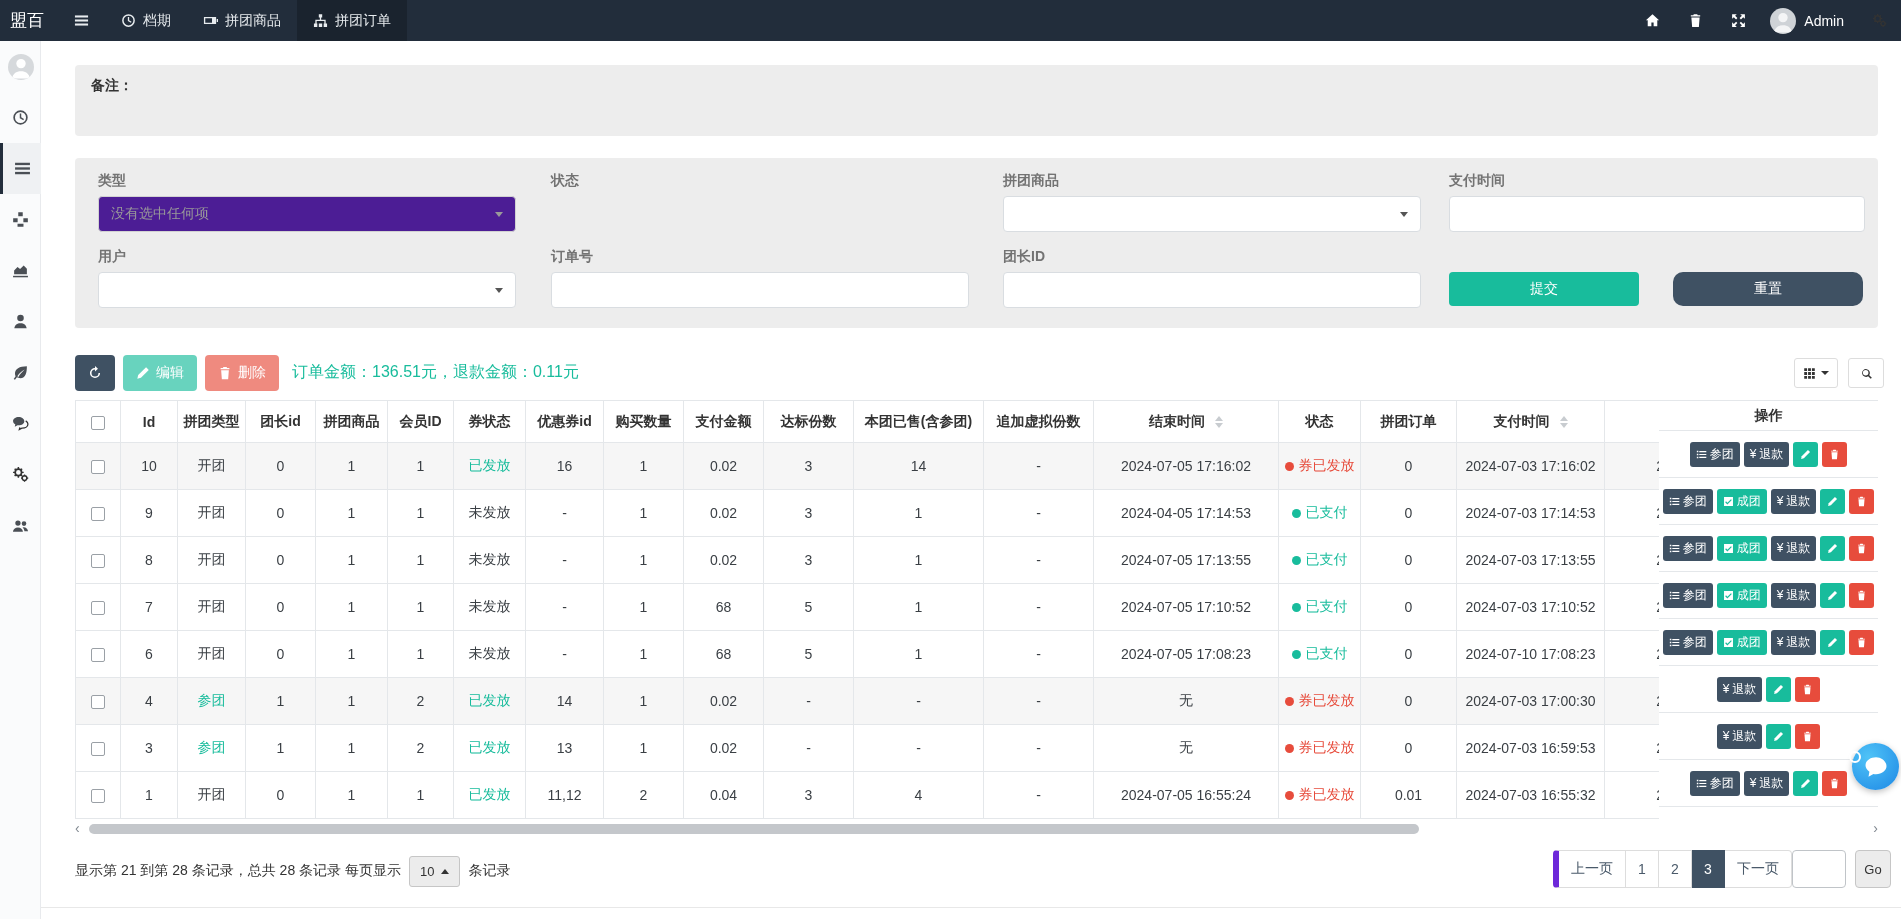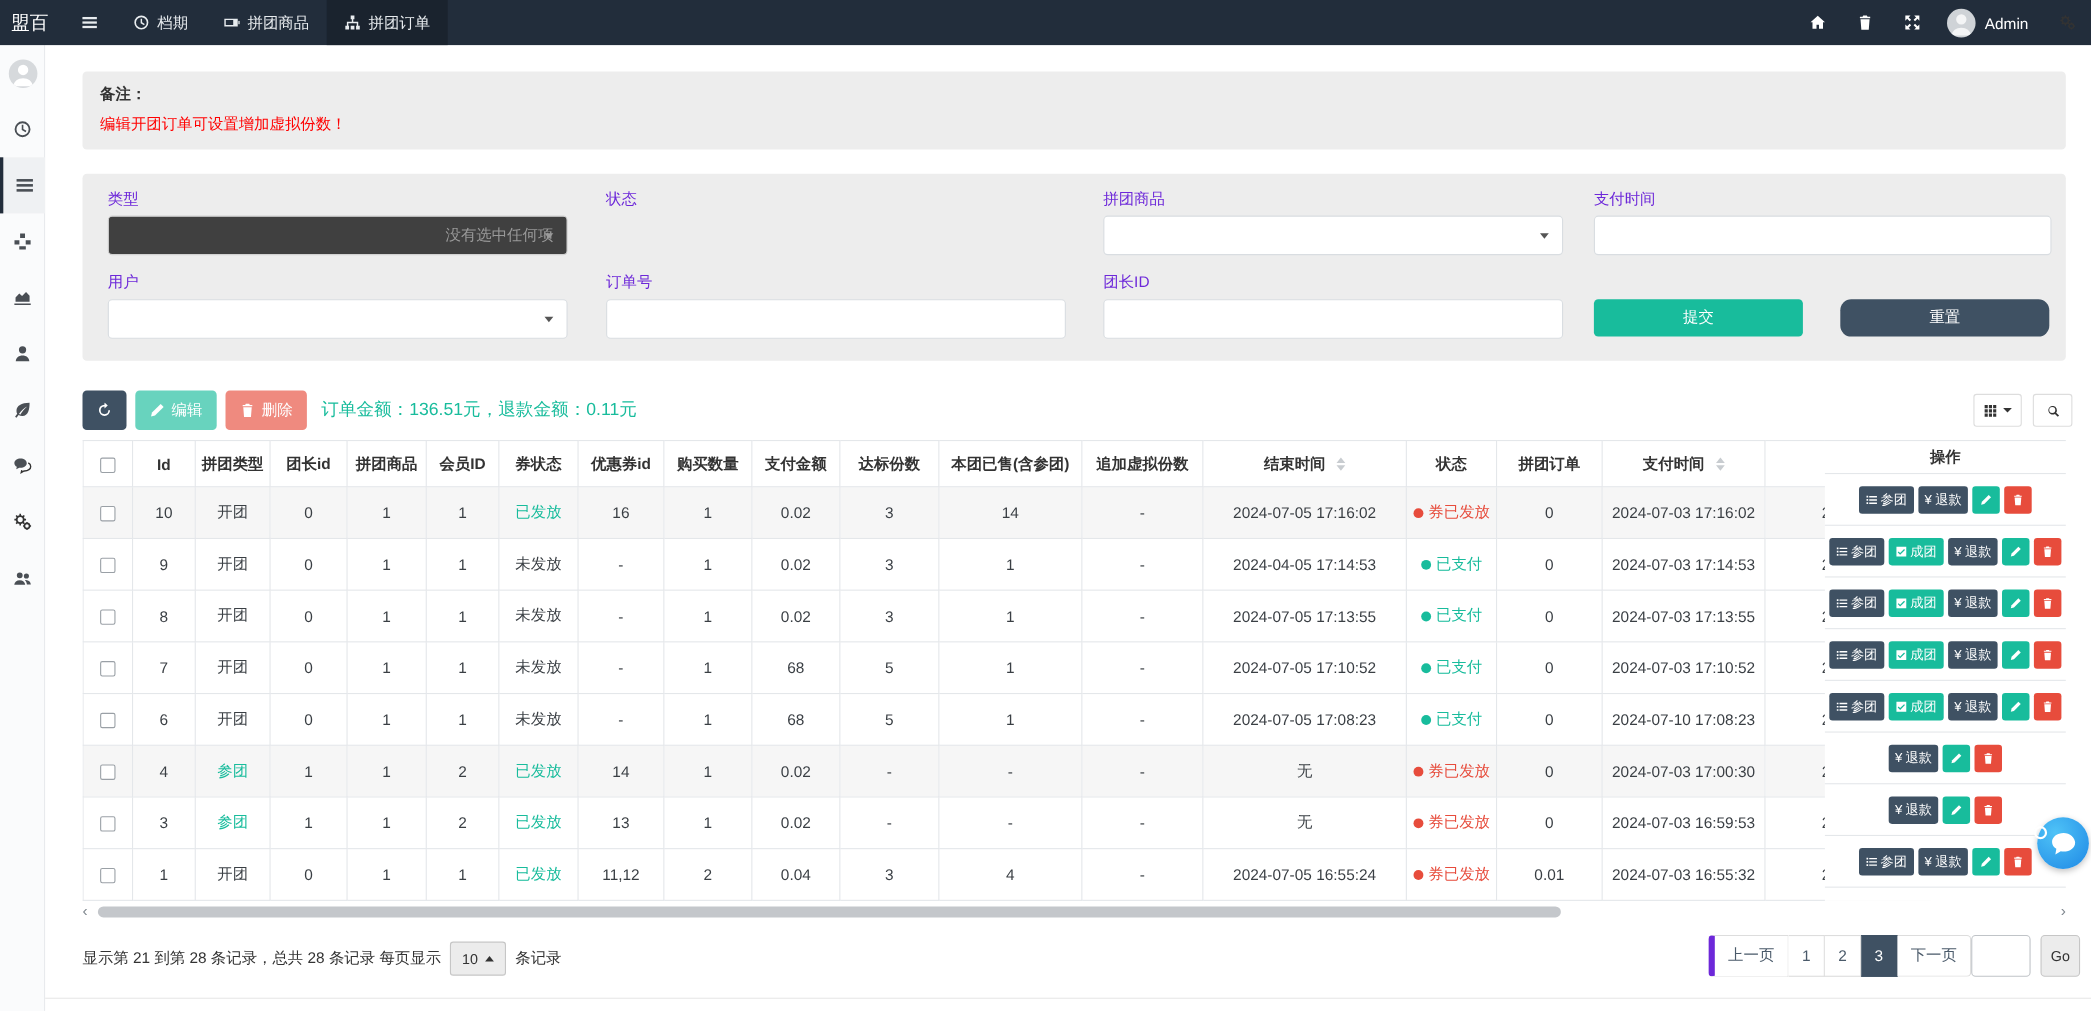--- a/index.html
+++ b/index.html
@@ -30,24 +30,24 @@
   .side-item.active { background:#eff1f3; border-left:3px solid #222d3b; }
   .side-item .avatar-circle { width:26px; height:26px; border-radius:50%; background:#d6d9dc; overflow:hidden; }
   .side-item .avatar-circle svg { width:26px; height:26px; fill:#fff; }
 
   
   .note-panel { left:75px; top:65px; width:1803px; height:71px; background:#ededed; border-radius:4px; padding:12px 16px; }
   .note-title { font-size:14px; font-weight:bold; color:#333; }
   .note-warning { font-size:14px; color:#ff0000; margin-top:9px; }
 
   .filter-panel { left:75px; top:158px; width:1803px; height:170px; background:#ededed; border-radius:4px; }
-  .f-label { position:absolute; font-size:14px; font-weight:normal; color:#6d28d9; }
+  .f-label { position:absolute; font-size:14px; font-weight:bold; color:#737373; }
   .f-field { position:absolute; height:36px; border-radius:4px; border:1px solid #d9dde1; background:#fff;
     display:flex; align-items:center; padding:0 12px; font-size:14px; color:#333; }
-  .f-field.muted { background:#404040; border-color:#d2d2d2; color:#999;justify-content:flex-end; }
+  .f-field.muted { background:#4c1d95; border-color:#d2d2d2; color:#999; }
   .f-caret { position:absolute; right:12px; top:15px; width:0; height:0;
     border-left:4px solid transparent; border-right:4px solid transparent; border-top:5px solid #555; }
   .muted .f-caret, .f-caret.gray { border-top-color:#9a9a9a; }
   .f-btn { position:absolute; height:34px; width:190px; border:none; border-radius:4px; color:#fff; font-size:14px; cursor:pointer; }
 
   
   .tb-btn { position:absolute; top:355px; height:36px; border:none; border-radius:4px; color:#fff; font-size:14px;
     display:flex; align-items:center; justify-content:center; gap:6px; cursor:pointer; }
   .tb-btn svg { width:14px; height:14px; fill:#fff; }
   .disabled { opacity:.65; }
@@ -262,21 +262,20 @@
       <span>
         <svg viewBox="0 0 16 16" fill="currentColor" style="width: 17px; height: 17px; font-size: inherit;">
           <path d="M5.6 3.2a2.5 2.5 0 1 1 0 5 2.5 2.5 0 0 1 0-5zM.9 13.8c.2-2.5 2.1-4 4.7-4s4.5 1.5 4.7 4zM11.3 4a2.2 2.2 0 1 1-.01 4.4A2.2 2.2 0 0 1 11.3 4zm-.4 5.6c2.4.1 4 1.6 4.2 3.9h-3.4c-.1-1.6-.7-2.9-1.8-3.7z"></path>
         </svg>
       </span>
     </div>
   </aside>
 
 <section class="abs note-panel">
   <div class="note-title">备注：</div>
-  <div class="note-warning">编辑开团订单可设置增加虚拟份数！</div>
 </section>
 
 <section class="abs filter-panel" id="filter-panel">
   <button class="f-btn" id="btn-submit" style="left:1374px; top:114px; background:#18bc9c;">提交</button>
   <button class="f-btn" id="btn-reset" style="left:1598px; top:114px; background:#3f5163;border-radius:10px;">重置</button>
 <div class="f-label" style="left: 23px; top: 14px;">类型</div>
     <div class="f-field muted" style="left: 23px; top: 38px; width: 418px;">
       <span>没有选中任何项</span>
       <span class="f-caret"></span>
     </div>

